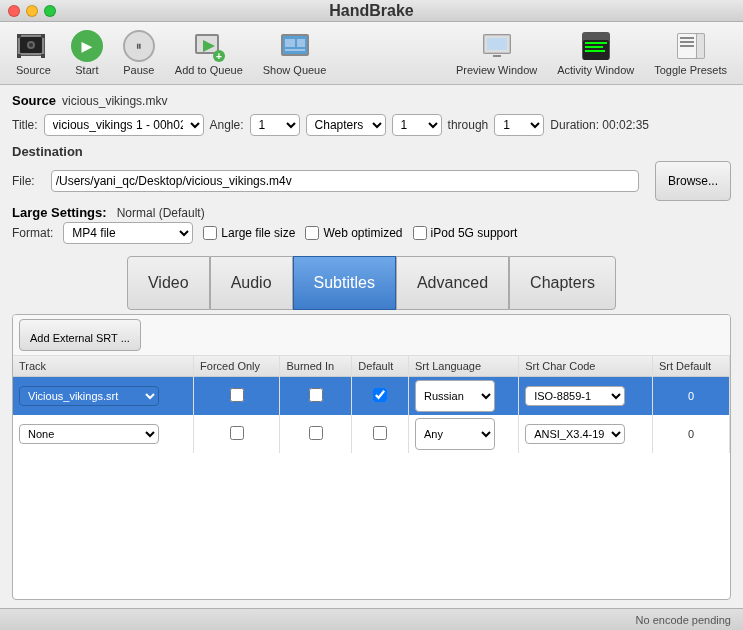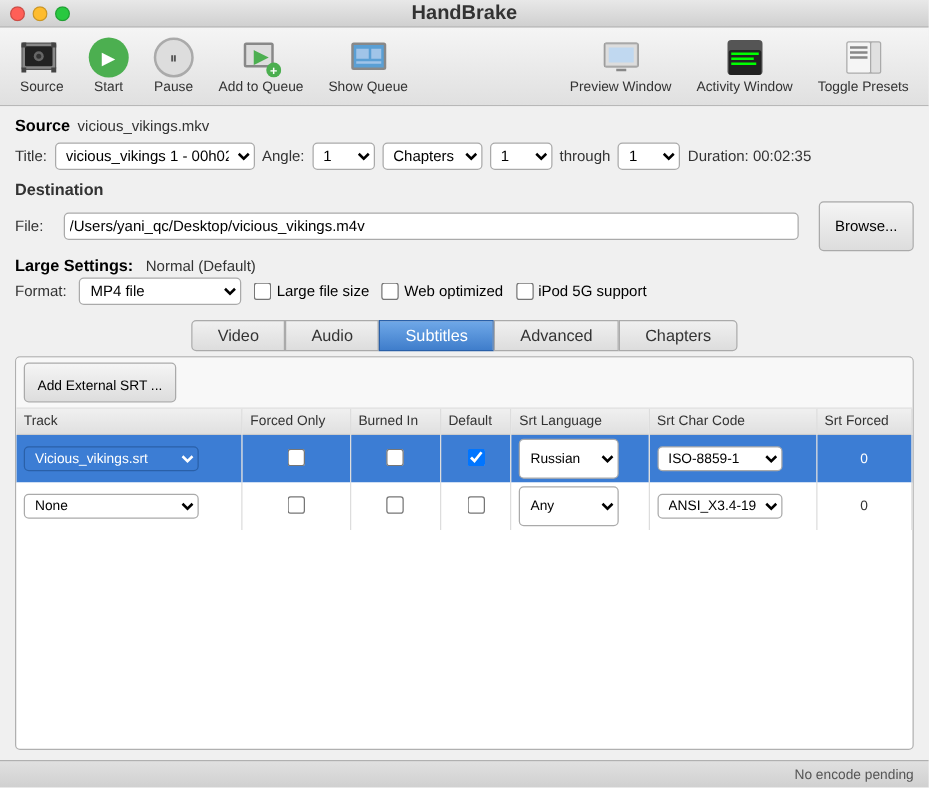--- a/index.html
+++ b/index.html
@@ -204,22 +204,22 @@
     }
 
     
     .tabs-container {
       display: flex;
       justify-content: center;
       margin-top: 8px;
       gap: 0;
     }
     .tab {
-      padding: 4px 20px;
-      font-size: 13px;
+      padding: 17px 20px;
+      font-size: 16px;
       border: 1px solid #aaa;
       background: linear-gradient(to bottom, #f0f0f0, #ddd);
       cursor: pointer;
       color: #333;
     }
     .tab:first-child { border-radius: 4px 0 0 4px; }
     .tab:last-child { border-radius: 0 4px 4px 0; }
     .tab.active {
       background: linear-gradient(to bottom, #6fa8e8, #3f7dcb);
       color: white;
@@ -513,21 +513,21 @@
     <div class="subtitle-table">
       <table>
         <thead>
           <tr>
             <th>Track</th>
             <th>Forced Only</th>
             <th>Burned In</th>
             <th>Default</th>
             <th>Srt Language</th>
             <th>Srt Char Code</th>
-            <th>Srt Forced</th>
+            <th>Srt Default</th>
           </tr>
         </thead>
         <tbody>
 
           <tr class="row-selected">
             <td>
               <select class="track-select" style="background:#3c7dd4; color:white; border-color:#2a60a8;">
                 <option>Vicious_vikings.srt</option>
               </select>
             </td>

